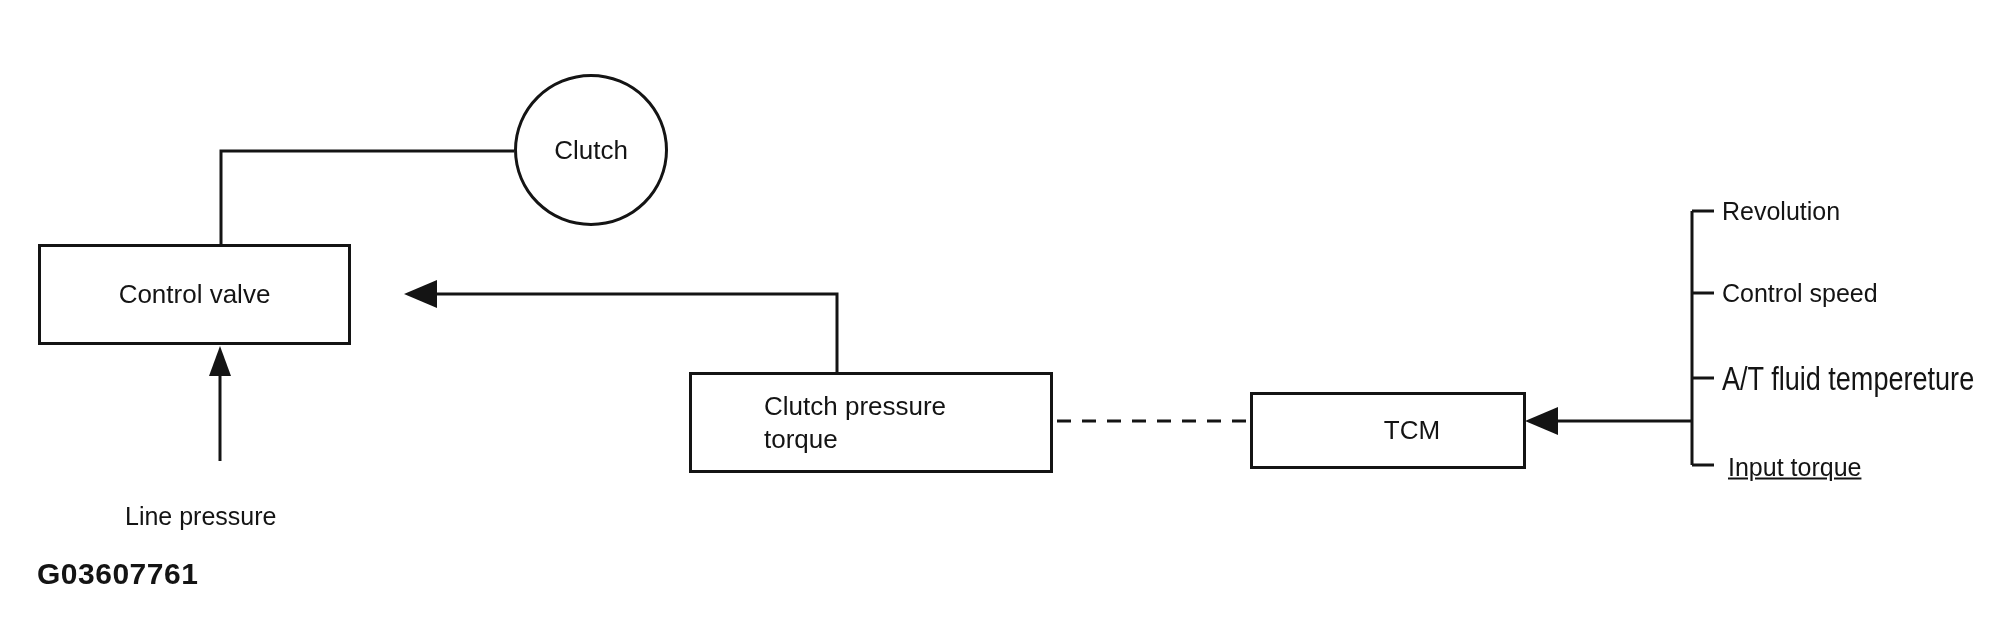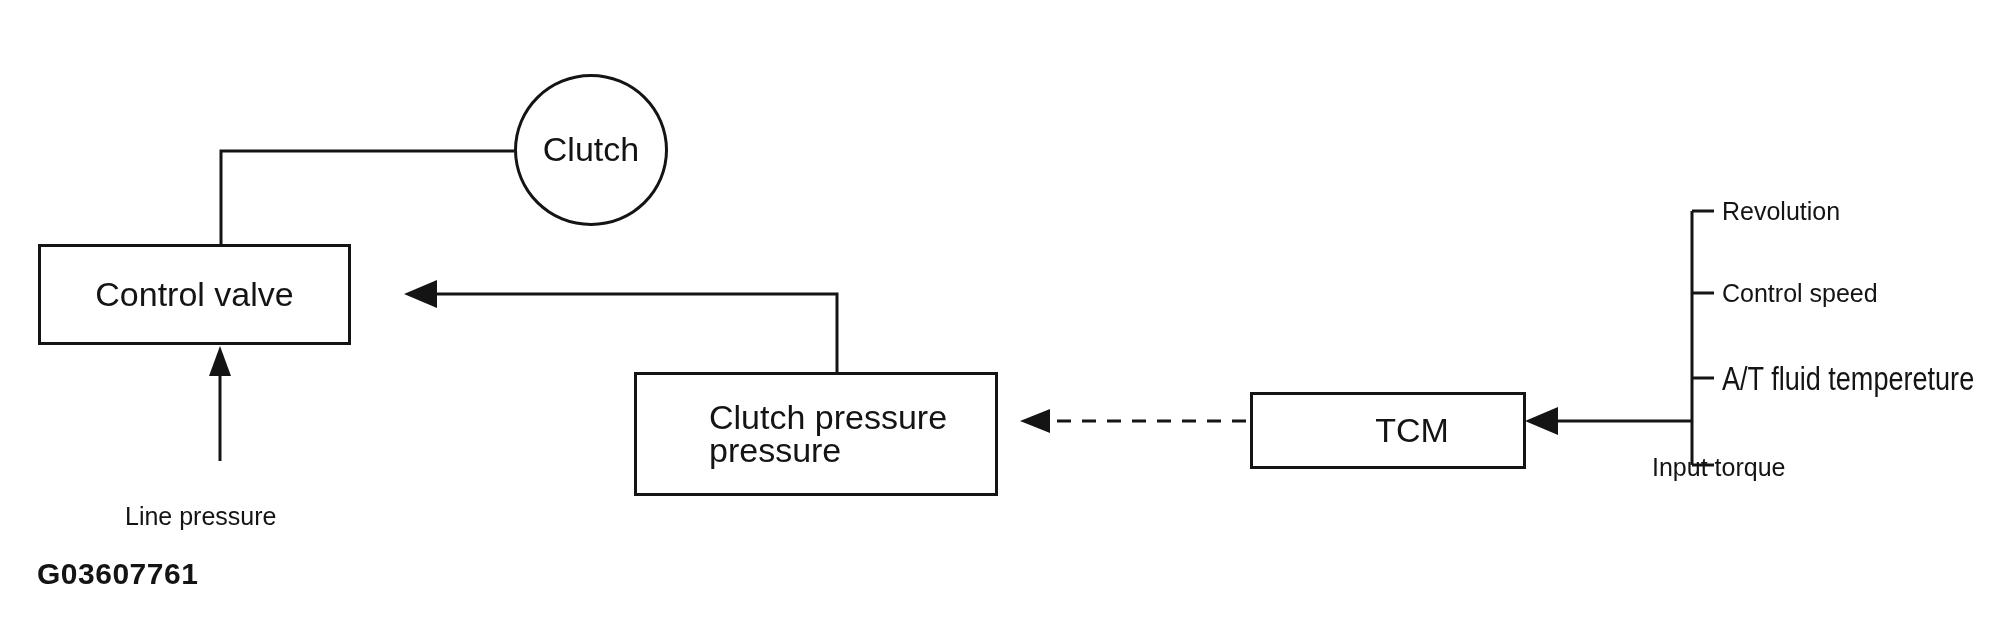--- a/index.html
+++ b/index.html
@@ -18,21 +18,21 @@
     width: 1989px; height: 622px;
   }
   .node {
     position: absolute;
     border: 3px solid #141414;
     box-sizing: border-box;
     background: #ffffff;
     display: flex;
     align-items: center;
     justify-content: center;
-    font-size: 34px;
+    font-size: 26px;
     line-height: 1.1;
     white-space: nowrap;
     text-align: center;
   }
   .node.circle { border-radius: 50%; }
   .node.multiline {
     flex-direction: column;
     align-items: flex-start;
     justify-content: center;
     padding-left: 72px;
@@ -57,26 +57,26 @@
     font-size: 30px;
     font-weight: 700;
     letter-spacing: 0.5px;
     white-space: nowrap;
     transform: none;
     margin-top: 36px;
   }
   
   .node-clutch          { left: 514px; top: 74px;  width: 154px; height: 152px; }
   .node-control-valve   { left: 38px;  top: 244px; width: 313px; height: 101px; }
-  .node-cpc             { left: 634px; top: 372px; width: 364px; height: 124px; }
+  .node-cpc             { left: 689px; top: 372px; width: 364px; height: 101px; }
   .node-tcm             { left: 1250px; top: 392px; width: 276px; height: 77px; padding-left: 48px; }
   .label-revolution     { left: 1722px; top: 211px; }
   .label-vehicle-speed  { left: 1722px; top: 293px; }
   .label-at-fluid-temp  { left: 1722px; top: 379px; }
-  .label-input-torque   { left: 1652px; top: 467px; }
+  .label-input-torque   { left: 1728px; top: 467px; text-decoration: underline; }
   .label-line-pressure  { left: 125px;  top: 516px; }
 </style>
 </head>
 <body>
 
 <div class="canvas">
 
   <svg class="connectors" viewBox="0 0 1989 622" xmlns="http://www.w3.org/2000/svg">
 
     <path d="M221 244 L221 151 L514 151" fill="none" stroke="#141414" stroke-width="3"></path>
@@ -99,21 +99,21 @@
   <div class="node circle node-clutch">
     <span>Clutch</span>
   </div>
 
   <div class="node node-control-valve">
     <span>Control valve</span>
   </div>
 
   <div class="node multiline node-cpc">
     <span>Clutch pressure</span>
-    <span>pressure</span>
+    <span>torque</span>
   </div>
 
   <div class="node node-tcm">
     <span>TCM</span>
   </div>
 
   <div class="diagram-label label-revolution">Revolution</div>
   <div class="diagram-label label-vehicle-speed">Control speed</div>
   <div class="diagram-label condensed label-at-fluid-temp">A/T fluid tempereture</div>
   <div class="diagram-label label-input-torque">Input torque</div>

